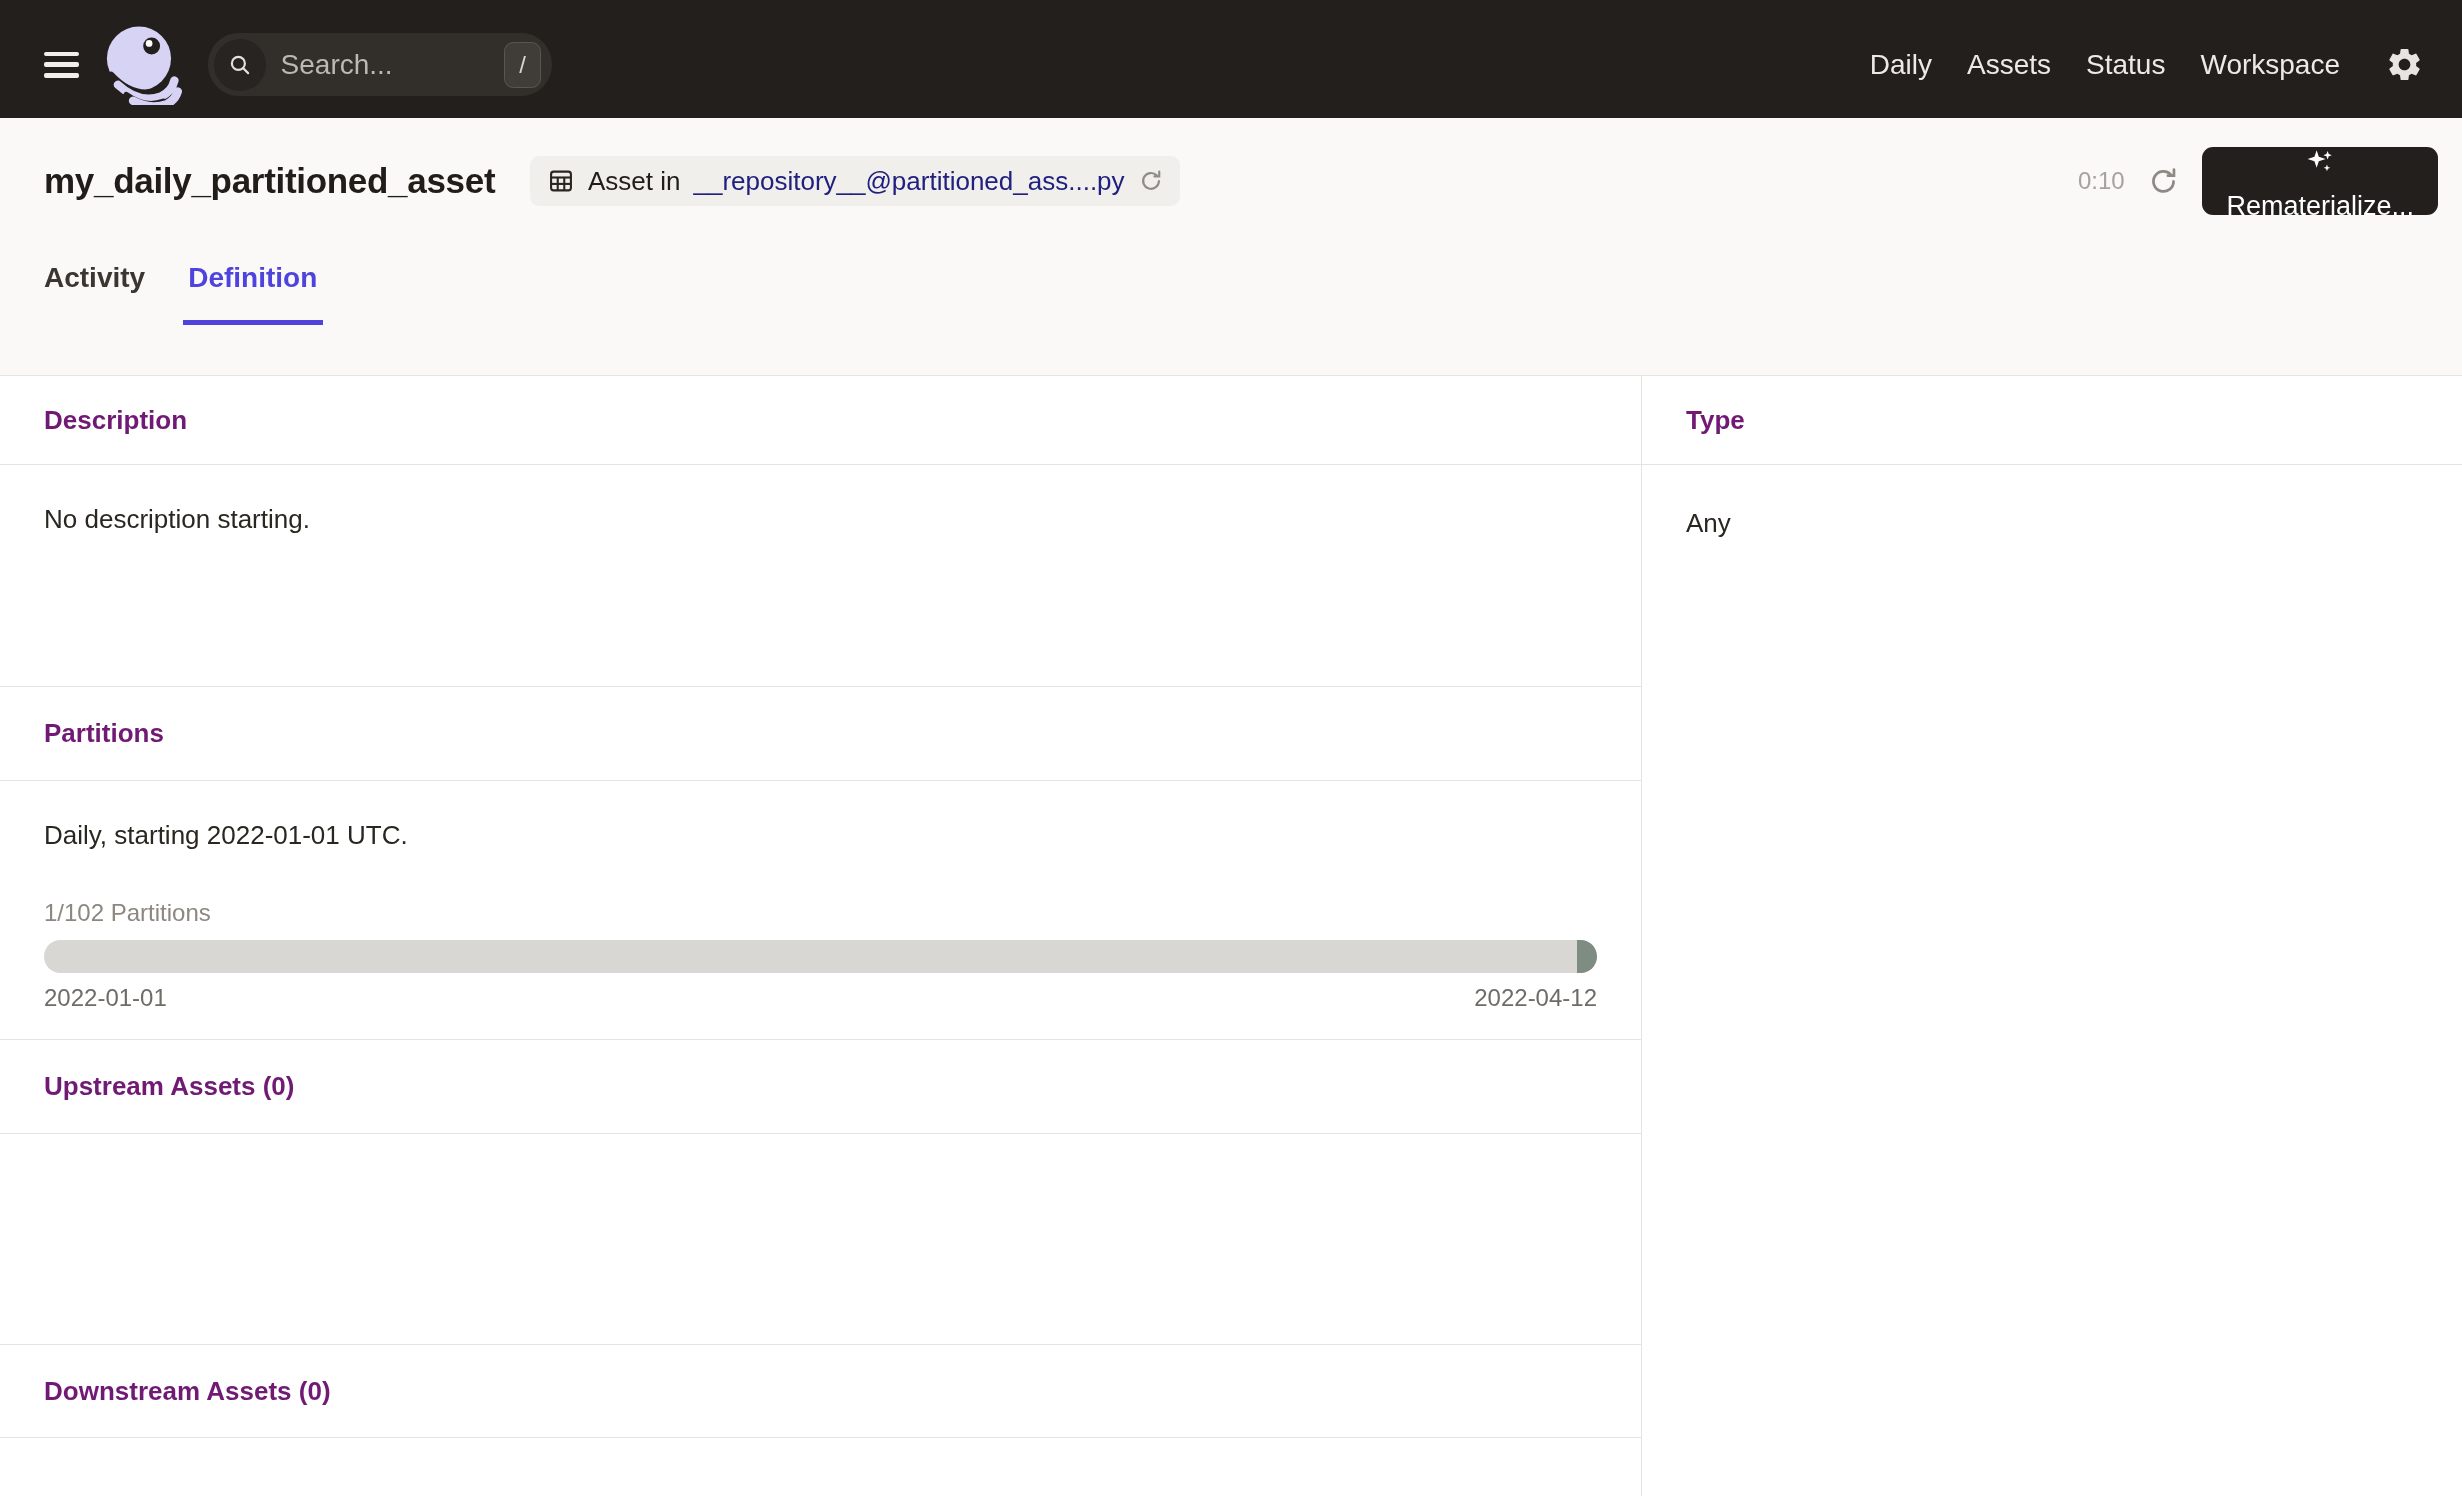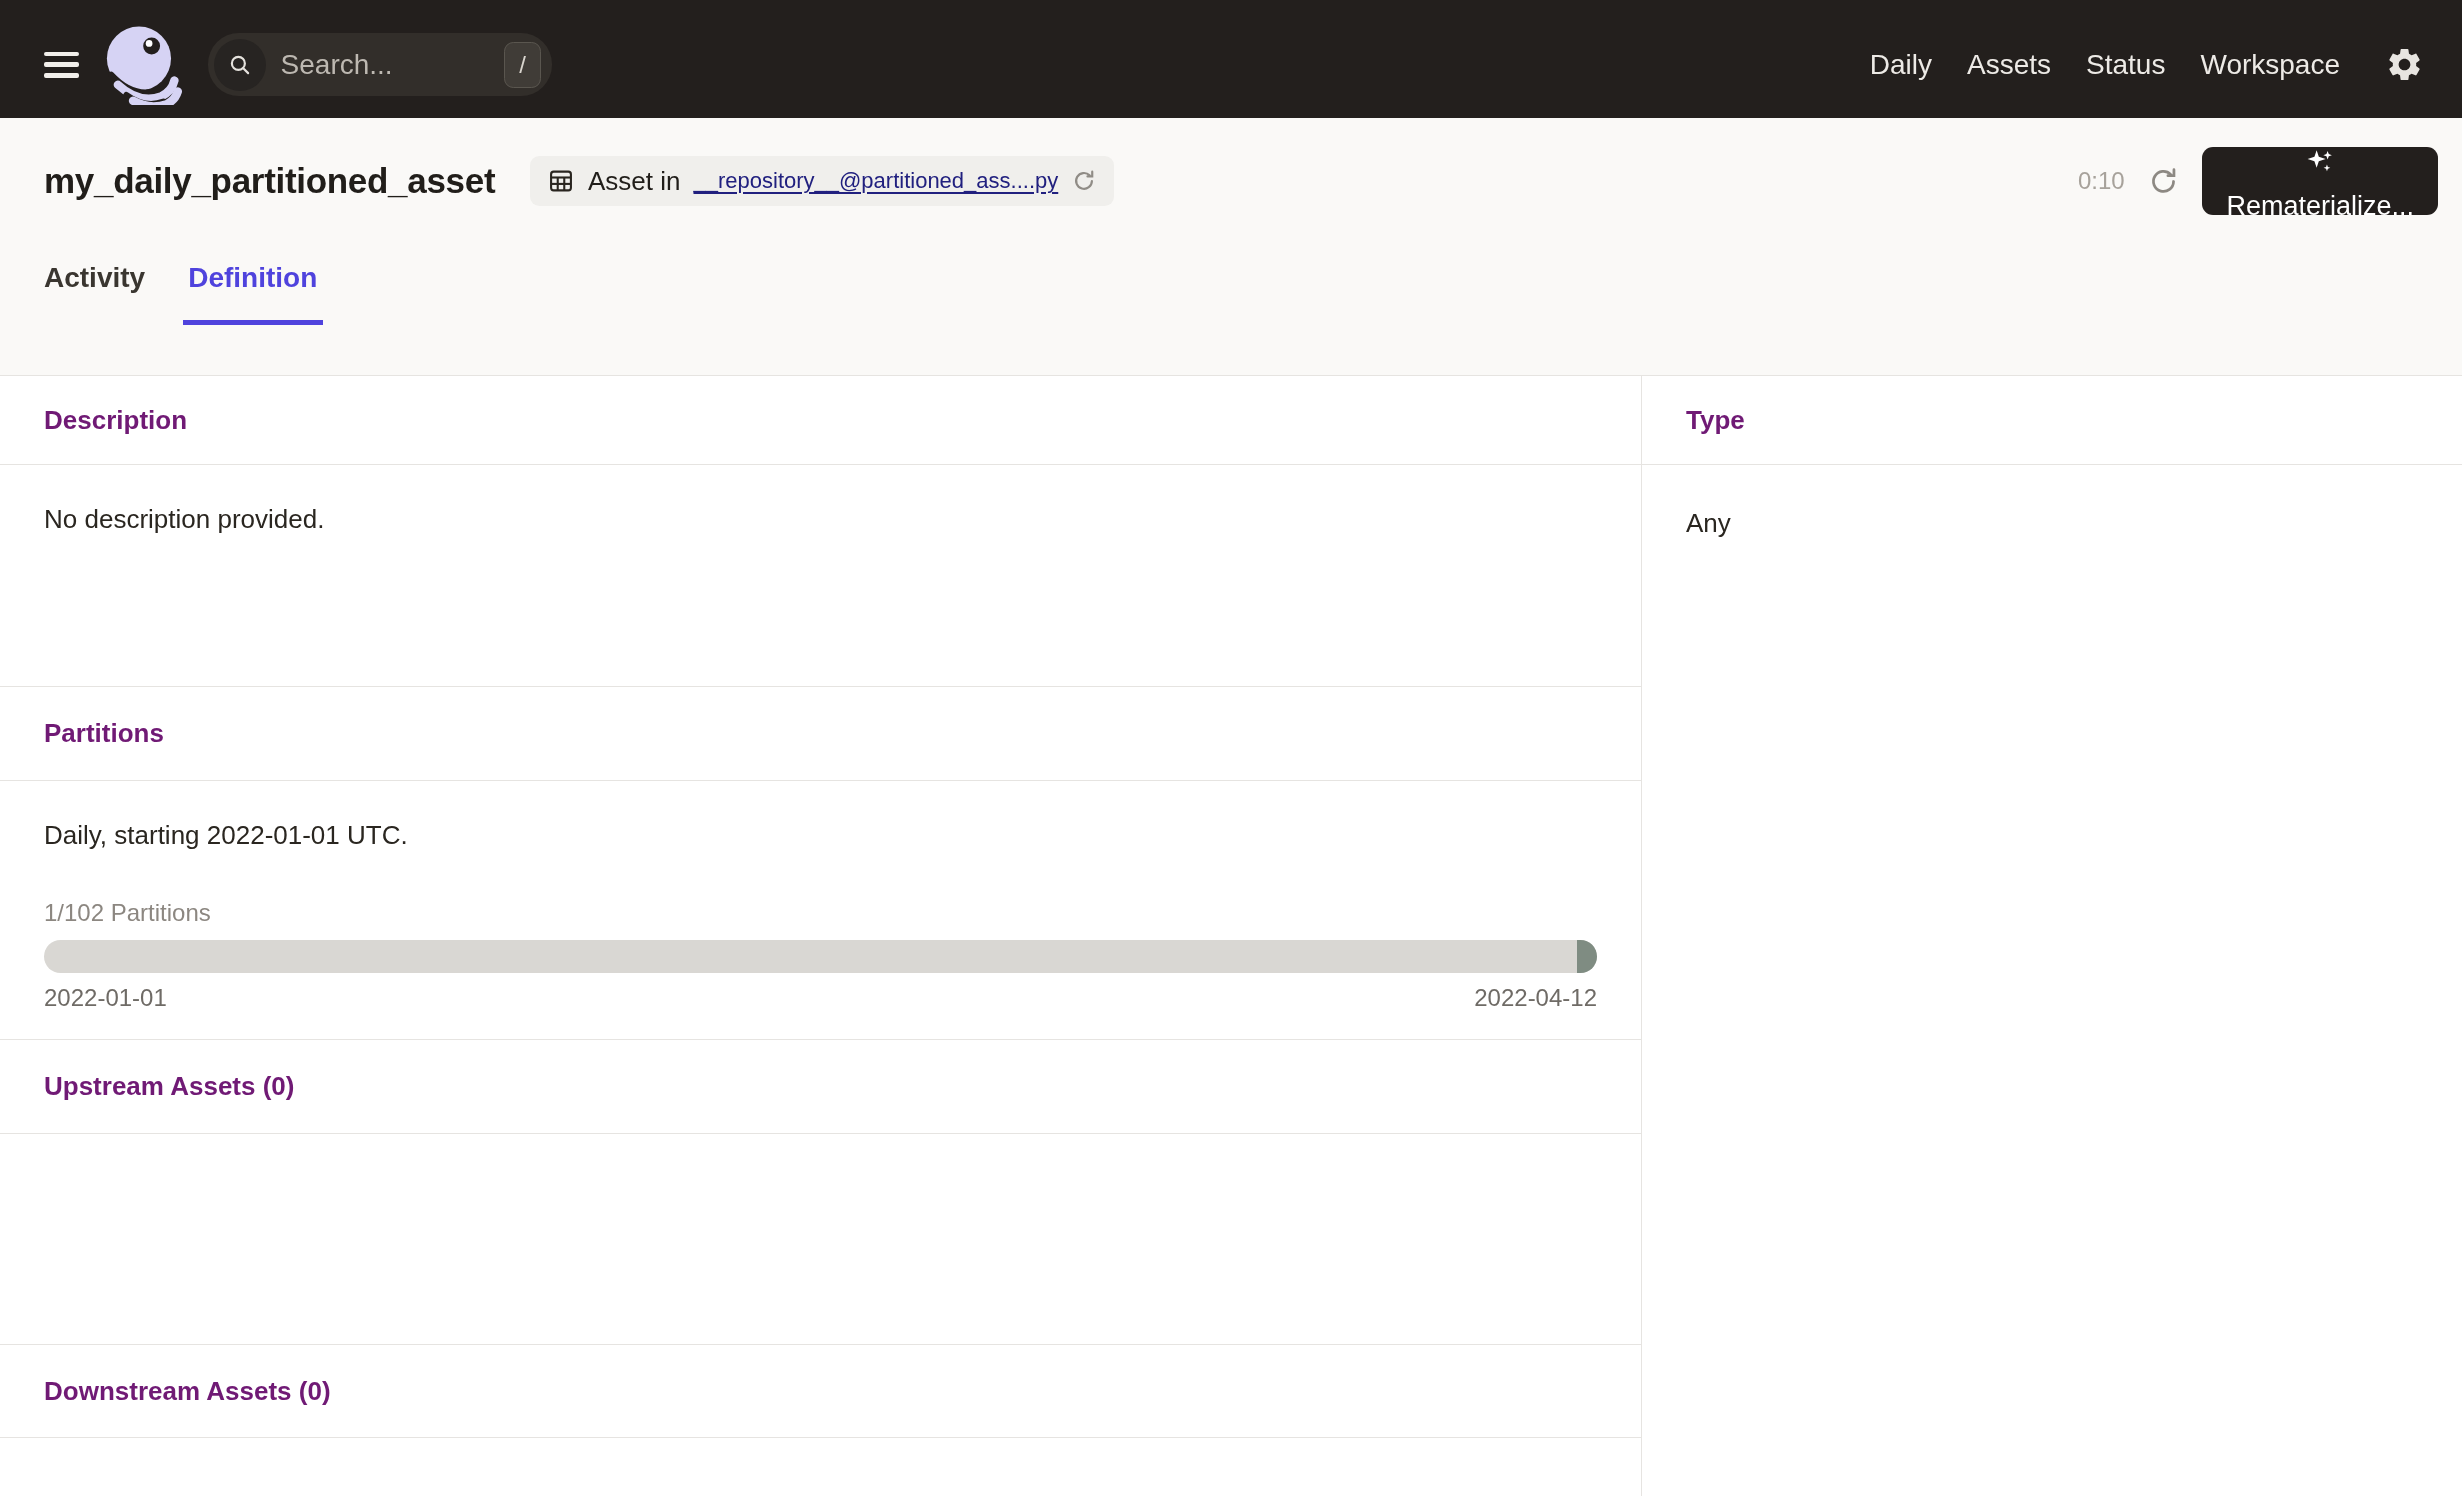--- a/index.html
+++ b/index.html
@@ -37,21 +37,21 @@
   .topnav a { color:#EDEAE6; font-size:28px; font-weight:500; text-decoration:none; cursor:pointer; }
   .gearbtn { margin-left:44px; background:none; border:none; padding:0; width:41px; height:41px; cursor:pointer;
     display:flex; align-items:center; justify-content:center; }
   
   .page-header { background:#FAF9F7; height:258px; border-bottom:0.9px solid #E6E4E1; }
   .header-top { height:113px; display:flex; align-items:center; padding:13px 24px 0 44px; }
   .page-title { font-size:35px; font-weight:700; margin:0; color:#211E1A; letter-spacing:-0.3px; white-space:nowrap; }
   .chip { margin-left:35px; height:50px; background:#F0EFEC; border-radius:9.3px;
     display:flex; align-items:center; gap:13px; padding:0 16.7px; }
   .chip-text { font-size:26px; color:#211E1A; white-space:nowrap; }
-  .chip-link { font-size:22px; color:#21207F; text-decoration:underline; text-underline-offset:3.7px;
+  .chip-link { font-size:26px; color:#21207F; text-underline-offset:3.7px;
     white-space:nowrap; cursor:pointer; }
   .chip-reload { color:#908C86; display:flex; align-items:center; cursor:pointer; }
   .header-actions { margin-left:auto; display:flex; align-items:center; gap:20.4px; }
   .timer { font-size:24px; color:#A7A29B; }
   .refresh-btn { background:none; border:none; padding:0; width:37px; height:37px; color:#8D8983; cursor:pointer;
     display:flex; align-items:center; justify-content:center; }
   .materialize-btn { height:68px; background:#231F1D; color:#FFFFFF; border:none; border-radius:11px;
     display:flex; align-items:center; gap:13px; padding:0 24px;
     font-family:"Liberation Sans", sans-serif; font-size:27px; cursor:pointer; white-space:nowrap;flex-direction:column; }
   .tabs { height:94px; display:flex; align-items:stretch; gap:43px; padding:0 44px; }
@@ -185,21 +185,21 @@
     </div>
   </section>
 
   <main class="content">
 
     <div class="col-left">
       <div class="sec-head">
         <h2>Description</h2>
       </div>
       <div class="sec-body desc-body">
-        <p>No description provided.</p>
+        <p>No description starting.</p>
       </div>
 
       <div class="sec-head h102">
         <h2>Partitions</h2>
       </div>
       <div class="sec-body part-body">
         <p>Daily, starting 2022-01-01 UTC.</p>
         <div class="count">1/102 Partitions</div>
         <div class="bar">
           <div class="bar-fill"></div>

